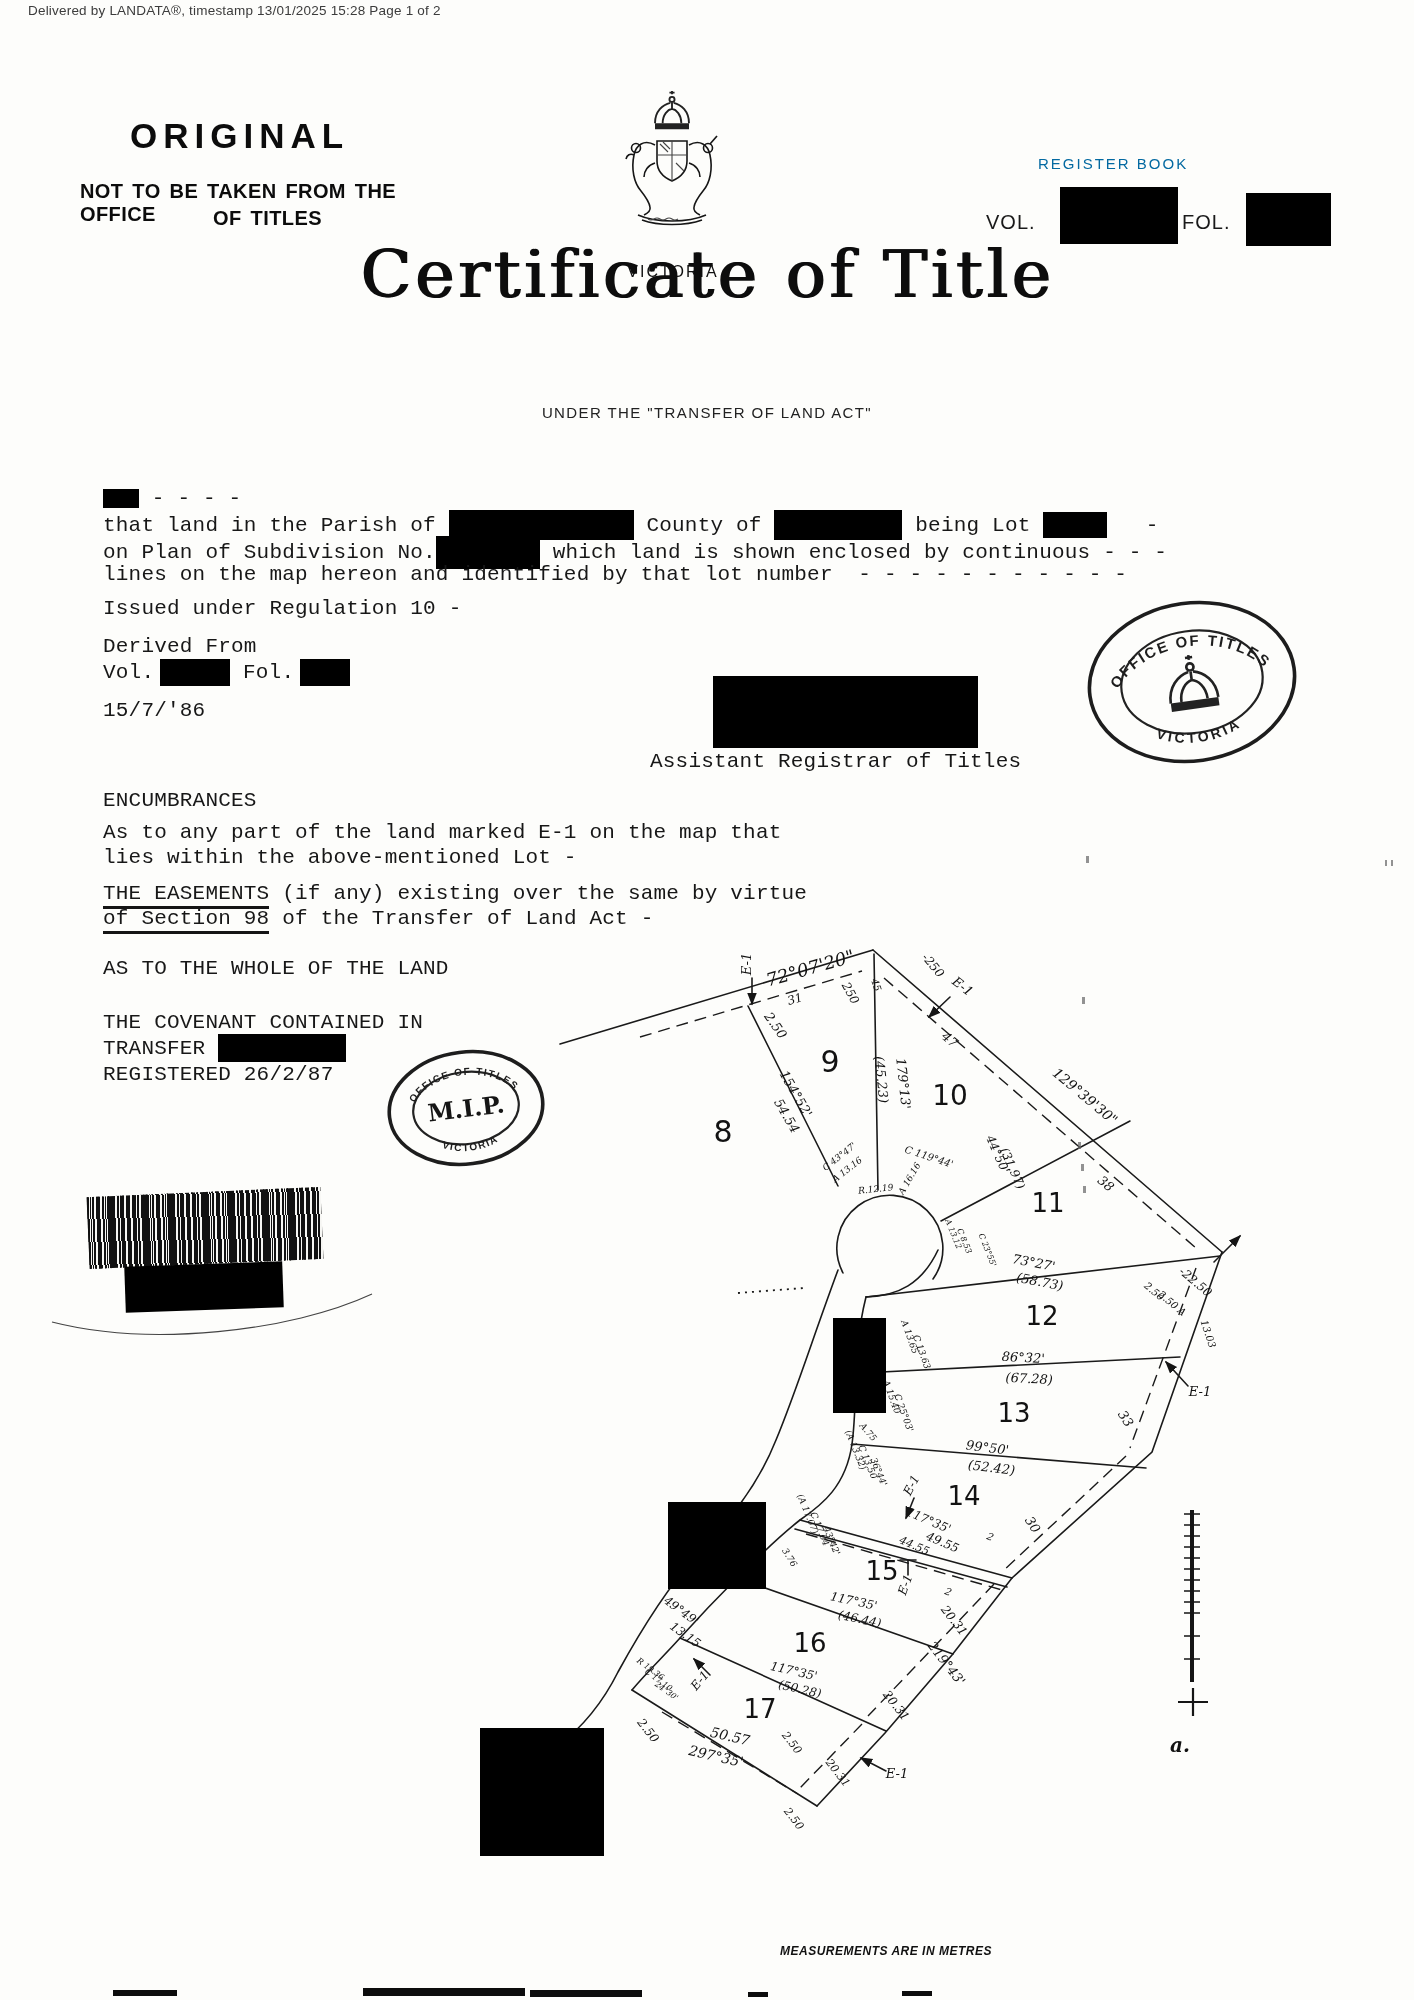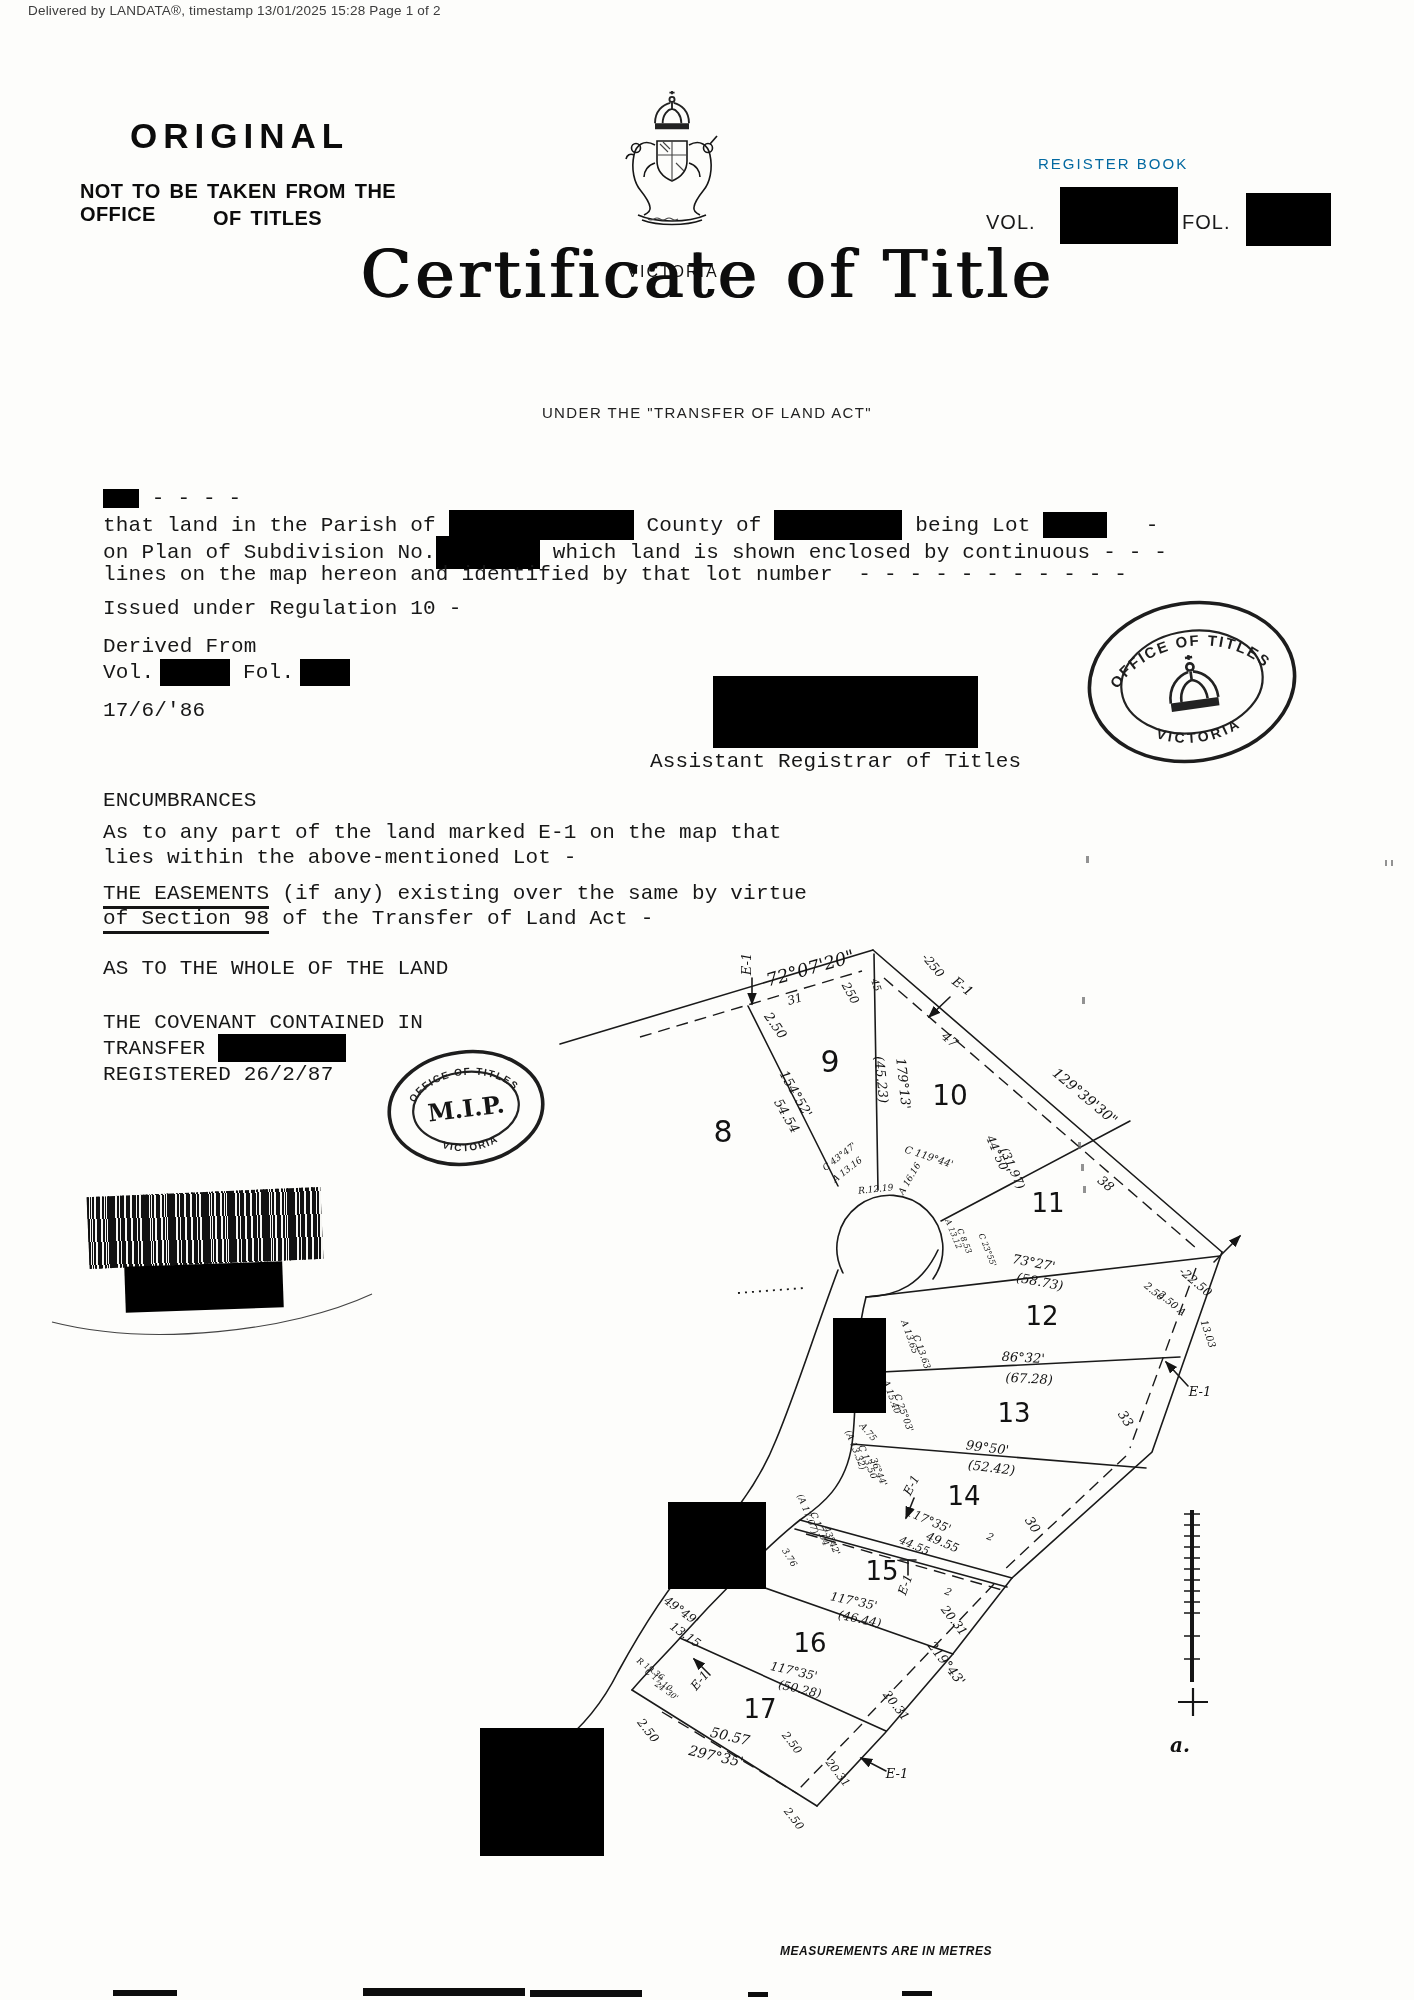--- a/index.html
+++ b/index.html
@@ -287,21 +287,21 @@
   <div class="abs mono" style="left:103px;top:562px">lines on the map hereon and identified by that lot number  - - - - - - - - - - -</div>
 
   <div class="abs mono" style="left:103px;top:596px">Issued under Regulation 10 -</div>
   <div class="abs mono" style="left:103px;top:634px">Derived From</div>
   <div class="abs mono gl" style="left:103px;top:659px">
     <span>Vol.</span>
     <span class="rx" style="width:70px;height:27px;margin-left:6px"></span>
     <span> Fol.</span>
     <span class="rx" style="width:50px;height:27px;margin-left:6px"></span>
   </div>
-  <div class="abs mono" style="left:103px;top:698px">17/6/'86</div>
+  <div class="abs mono" style="left:103px;top:698px">15/7/'86</div>
 
   <div class="abs rx" style="left:713px;top:676px;width:265px;height:72px"></div>
   <div class="abs mono" style="left:650px;top:749px">Assistant Registrar of Titles</div>
 
   <div class="abs mono" style="left:103px;top:788px">ENCUMBRANCES</div>
   <div class="abs mono" style="left:103px;top:820px">As to any part of the land marked E-1 on the map that</div>
   <div class="abs mono" style="left:103px;top:845px">lies within the above-mentioned Lot -</div>
   <div class="abs mono" style="left:103px;top:881px"><span class="ul">THE EASEMENTS</span><span> (if any) existing over the same by virtue</span></div>
   <div class="abs mono" style="left:103px;top:906px"><span class="ul">of Section 98</span><span> of the Transfer of Land Act -</span></div>
   <div class="abs mono" style="left:103px;top:956px">AS TO THE WHOLE OF THE LAND</div>

